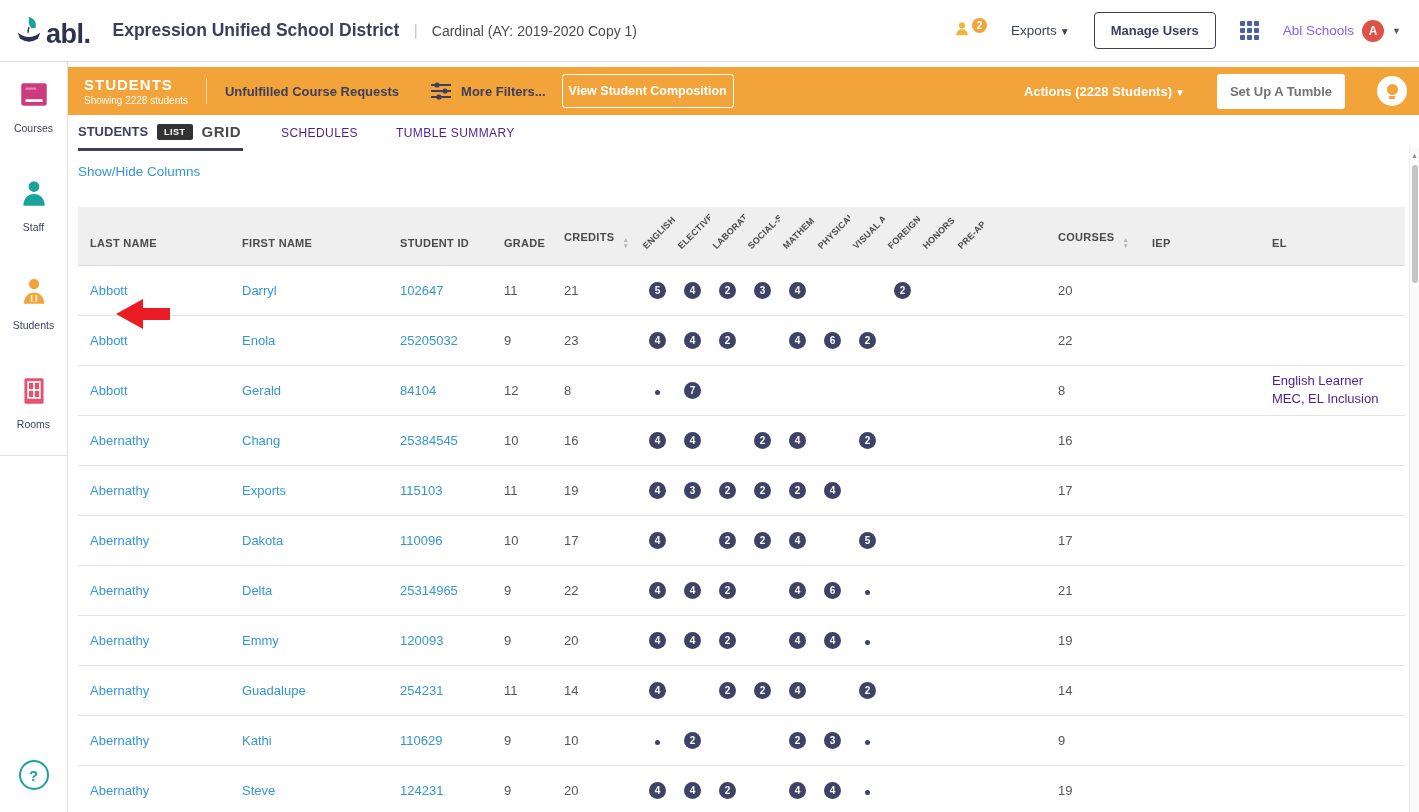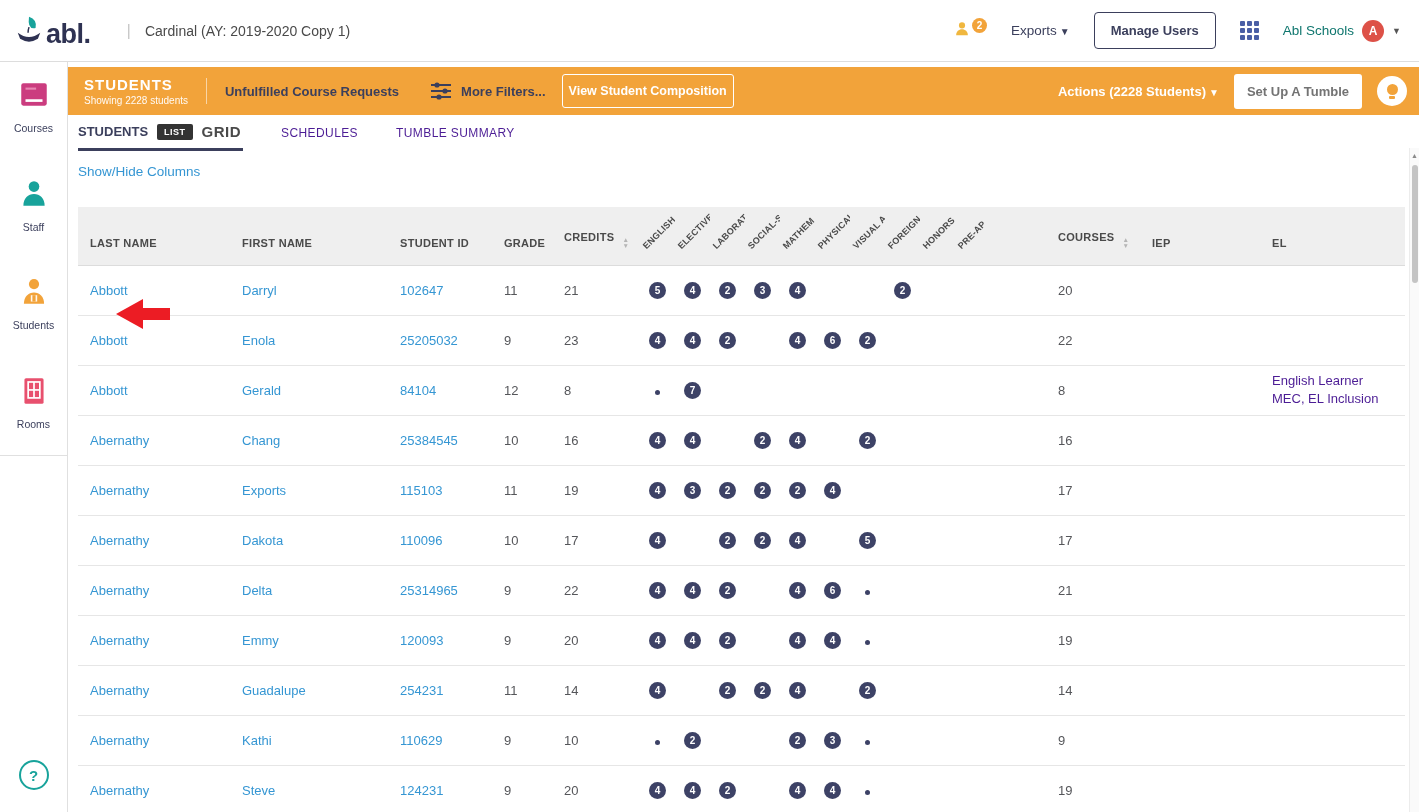--- a/index.html
+++ b/index.html
@@ -20,21 +20,21 @@
   .count-badge { width:15px;height:15px;border-radius:50%;background:#f2a33a;color:#fff;
                  font-size:10px;font-weight:bold;display:flex;align-items:center;justify-content:center; margin-top:-2px;}
   .exports { font-size:13.5px; color:#3b3f5c; cursor:pointer; }
   .caret { font-size:10px; color:#3b3f5c; margin-left:3px; }
   .manage-btn { border:1px solid #3b3f5c; background:#fff; color:#3b3f5c; border-radius:4px;
                 padding:10px 16px; font-size:13px; font-weight:bold; cursor:pointer;
                 font-family:"Liberation Sans", sans-serif; }
   .grid-icon { display:grid; grid-template-columns:repeat(3,5px); grid-gap:2px; cursor:pointer; }
   .grid-icon span { width:5px; height:5px; background:#4a5fa5; border-radius:1px; }
   .account { display:flex; align-items:center; gap:8px; cursor:pointer; }
-  .account-name { font-size:13.5px; color:#0f766e; }
+  .account-name { font-size:13.5px; color:#8b5cf6; }
   .avatar { width:22px; height:22px; border-radius:50%; background:#dd5147; color:#fff;
             font-size:12px; font-weight:bold; display:flex; align-items:center; justify-content:center; }
   .acct-caret { font-size:9px; color:#555; }
 
   
   .app { display:flex; height:750px; }
   .sidebar { width:68px; border-right:1px solid #e0e0e0; background:#fff; position:relative;
              display:flex; flex-direction:column; align-items:center; padding-top:16px; gap:41px; }
   .side-item { display:flex; flex-direction:column; align-items:center; gap:6px; cursor:pointer; width:66px; }
   .side-label { font-size:10.5px; color:#3b3f5c; text-align:center; line-height:1.3; width:60px; }
@@ -51,21 +51,21 @@
                 padding:0 12px 0 16px; }
   .ob-titleblock { color:#fff; }
   .ob-title { font-size:15px; font-weight:bold; letter-spacing:1px; }
   .ob-subtitle { font-size:10px; margin-top:2px; opacity:.95; }
   .ob-divider { width:1px; height:26px; background:rgba(255,255,255,.55); margin:0 18px; }
   .ob-dark-link { color:#3b3f5c; font-weight:bold; font-size:13px; cursor:pointer; }
   .filter-icon { margin-left:30px; margin-right:8px; cursor:pointer; display:flex; }
   .view-comp-btn { border:1px solid #fff; background:transparent; color:#fff; border-radius:3px;
                    padding:9px 6px; font-size:12.5px; font-weight:bold; margin-left:16px;
                    cursor:pointer; font-family:"Liberation Sans", sans-serif; }
-  .ob-right { margin-left:auto; display:flex; align-items:center; gap:15px; }
+  .ob-right { margin-left:auto; display:flex; align-items:center; gap:32px; }
   .actions-label { color:#fff; font-weight:bold; font-size:13px; cursor:pointer; }
   .actions-label .caret { color:#fff; }
   .tumble-btn { background:#fff; color:#737373; border:none; border-radius:3px; padding:10px 13px;
                 font-size:13px; font-weight:bold; cursor:pointer; font-family:"Liberation Sans", sans-serif; }
   .bulb-circle { width:30px; height:30px; border-radius:50%; background:#fff; display:flex;
                  flex-direction:column; align-items:center; justify-content:center; cursor:pointer; }
   .bulb-glyph { width:11px; height:11px; border-radius:50%; background:#f2a33a; }
   .bulb-base { width:6px; height:3px; background:#f2a33a; margin-top:1px; border-radius:1px; }
 
   
@@ -122,20 +122,21 @@
     <div class="logo">
       <span>
         <svg width="30" height="30" viewBox="0 0 32 32">
           <path d="M16 3 q9 3 7 12 q-9 2 -7 -12z" fill="#18a39b"></path>
           <path d="M16 14 q-1 3 -1 6" stroke="#2e3252" stroke-width="1.6" fill="none"></path>
           <path d="M4 20 q12 9 24 0 l-2.5 6.5 q-9.5 6 -19 0 z" fill="#2e3252"></path>
         </svg>
       </span>
       <span class="logo-text">abl.</span>
     </div>
+    <div class="district">Expression Unified School District</div>
     <div class="top-sep">|</div>
     <div class="schedule">Cardinal (AY: 2019-2020 Copy 1)</div>
 
     <div class="topbar-right">
       <div class="user-count">
         <span>
           <svg width="18" height="18" viewBox="0 0 20 20">
             <circle cx="10" cy="6" r="3.4" fill="#f0b73f"></circle>
             <path d="M3.5 17 c0-4.2 2.9-6.6 6.5-6.6 s6.5 2.4 6.5 6.6 z" fill="#f0b73f"></path>
           </svg>

